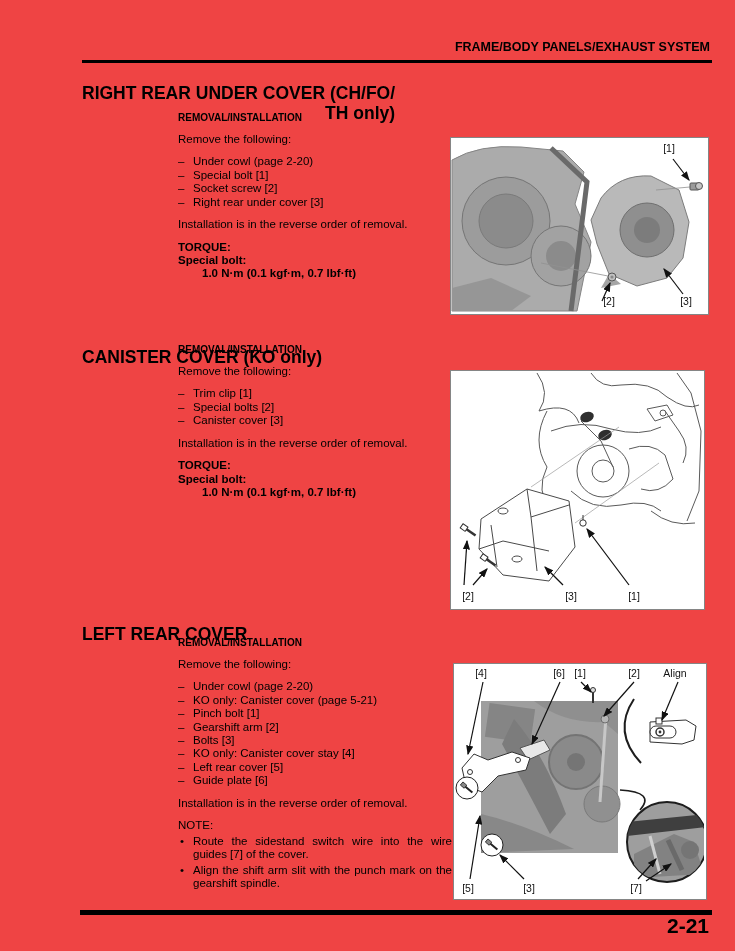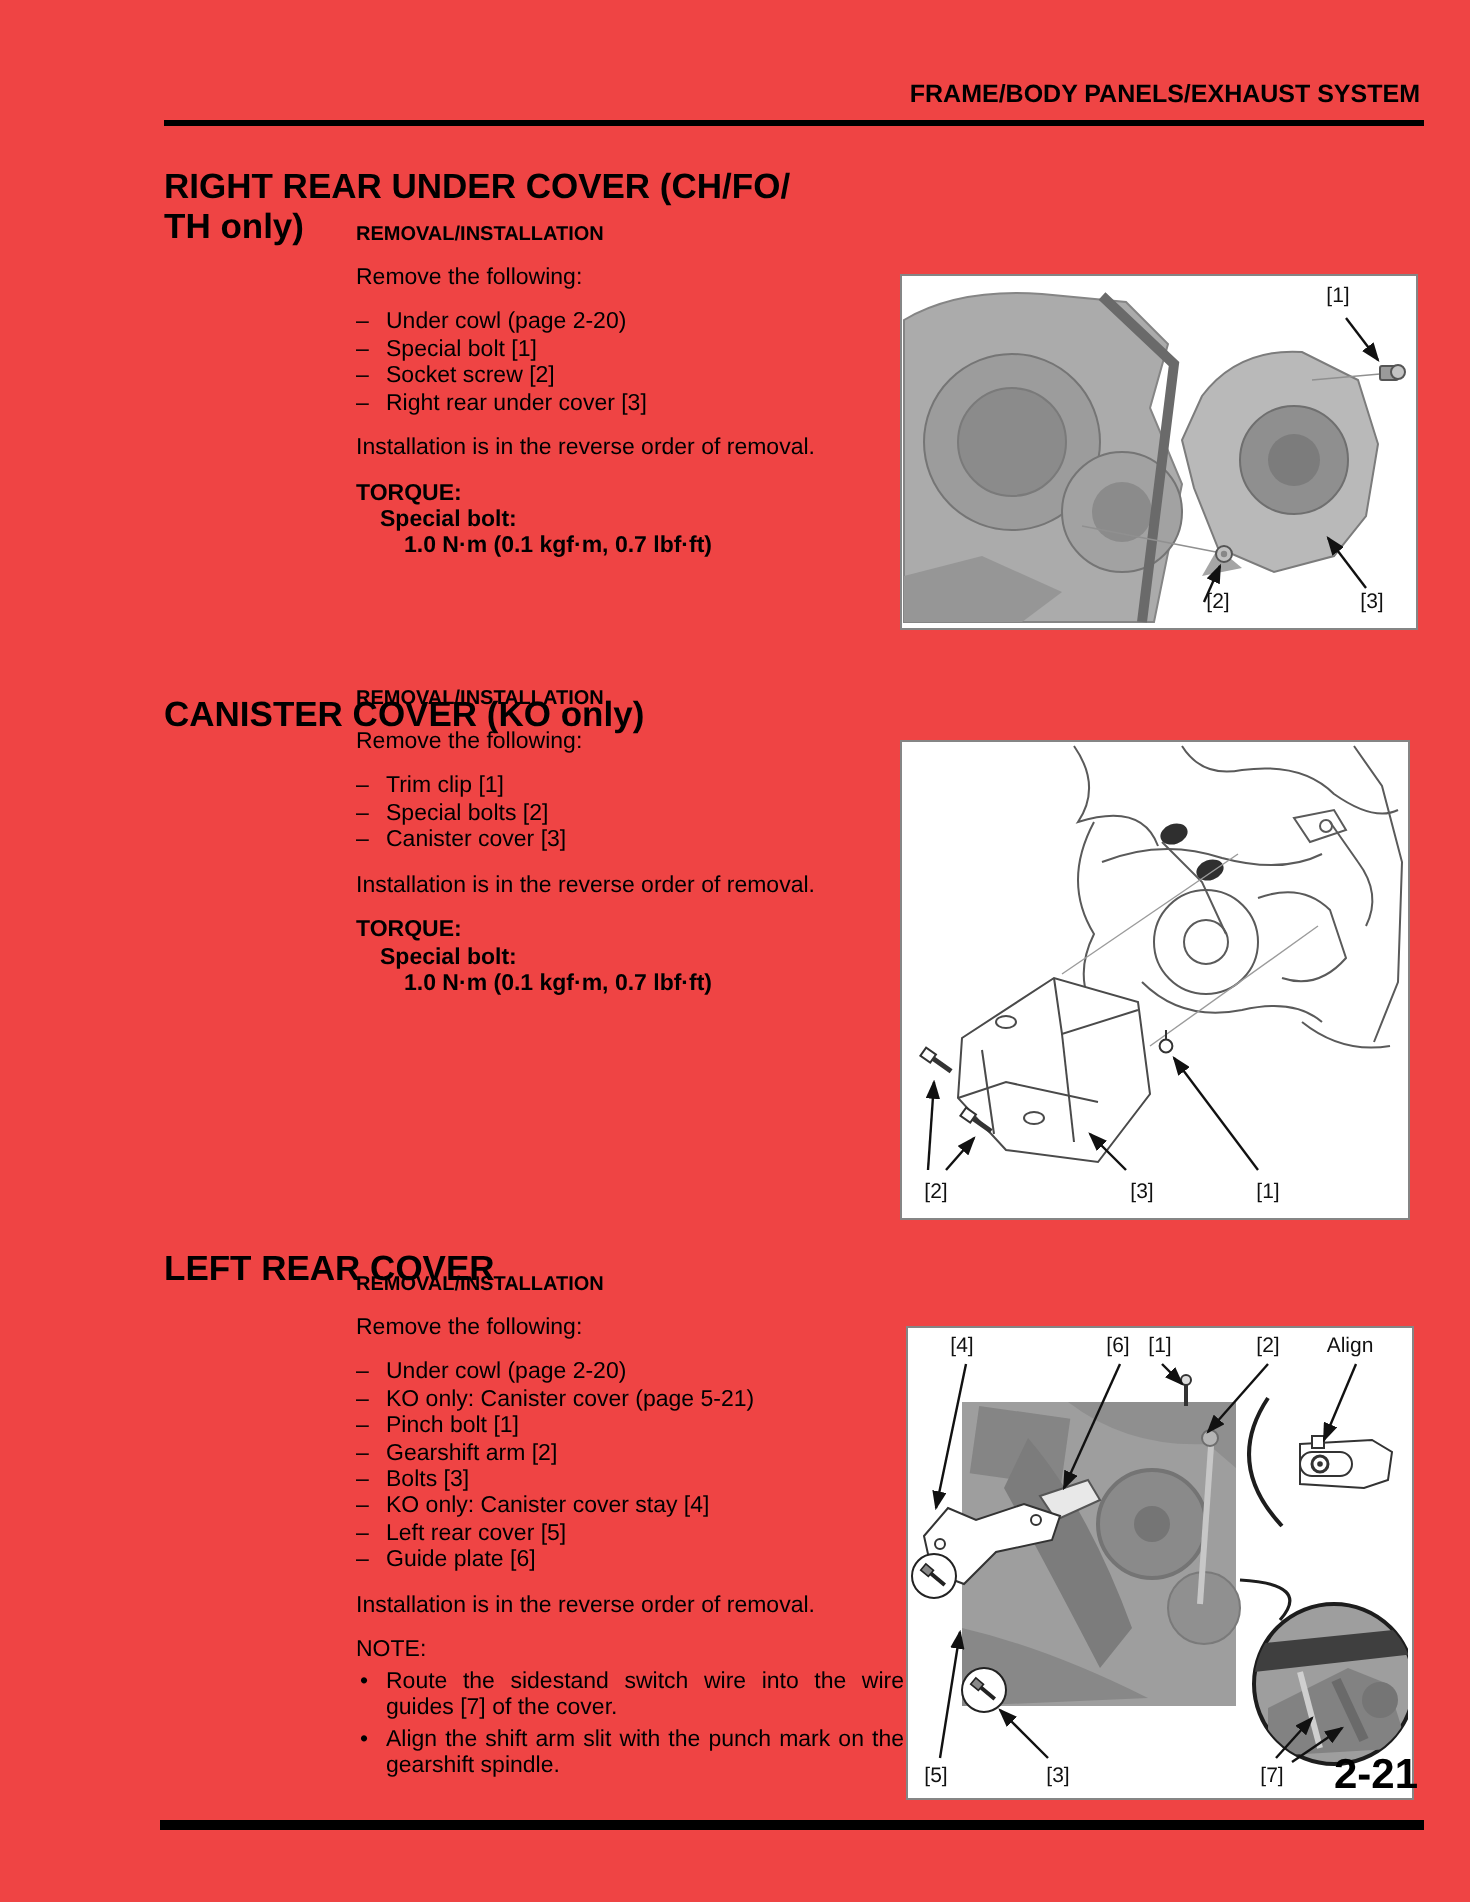--- a/index.html
+++ b/index.html
@@ -6,51 +6,51 @@
   .page {
     position:relative; width:735px; height:951px; background:#ef4444;
     font-family:"Liberation Sans", sans-serif; color:#000; overflow:hidden;
   }
   
   .header-title { position:absolute; top:40px; right:25px; font-size:12.5px; font-weight:bold; }
   .header-rule  { position:absolute; top:60px; left:82px; width:630px; height:3px; background:#000; }
   
   .section-title { position:absolute; left:82px; font-size:17.5px; font-weight:bold; line-height:1.18; }
   .section-title span { display:block; }
-  #title-1 { top:68px; }
+  #title-1 { top:68px;text-align:right; }
   #title-2 { top:332px; }
   #title-3 { top:609px; }
   
   .text-col { position:absolute; left:178px; width:274px; font-size:11.5px; line-height:1.18; }
   #col-1 { top:112px; }
   #col-2 { top:344px; }
   #col-3 { top:637px; }
   .sub-heading { font-size:10px; font-weight:bold; margin:0 0 9px 0; }
   .body-p { margin:0 0 9px 0; }
   ul.dash-list { list-style:none; margin:0 0 9px 0; padding:0; }
   ul.dash-list li { display:flex; line-height:13.4px; }
   .mark { flex:none; width:15px; }
   .tq { font-weight:bold; line-height:13.4px; }
-  .tq-fastener { margin-left:12px; }
+  .tq-fastener { }
   .tq-value { margin-left:24px; }
   .note-label { margin:0 0 2px 0; }
   ul.note-list { list-style:none; margin:0; padding:0; }
   ul.note-list li { display:flex; line-height:13.4px; margin:0 0 2px 0; }
   ul.note-list .mark { width:13px; padding-left:2px; }
   ul.note-list .note-text { text-align:justify; }
   
   .figure { position:absolute; border:1px solid #858585; background:#fff; }
   #fig-1 { left:450px; top:137px; width:257px; height:176px; }
   #fig-2 { left:450px; top:370px; width:253px; height:238px; }
   #fig-3 { left:453px; top:663px; width:252px; height:235px; }
   .figure svg { position:absolute; left:0; top:0; }
   .callout { position:absolute; font-size:10.5px; color:#111; transform:translateX(-50%); white-space:nowrap; }
   
   .footer-rule { position:absolute; top:910px; left:80px; width:632px; height:5px; background:#000; }
-  .page-num { position:absolute; top:876px; right:26px; font-size:21px; font-weight:bold; }
+  .page-num { position:absolute; top:914px; right:26px; font-size:21px; font-weight:bold; }
 </style>
 </head>
 <body>
 
 <div class="page">
 
   <div class="header-title">FRAME/BODY PANELS/EXHAUST SYSTEM</div>
   <div class="header-rule"></div>
 
   <h2 class="section-title" id="title-1">

